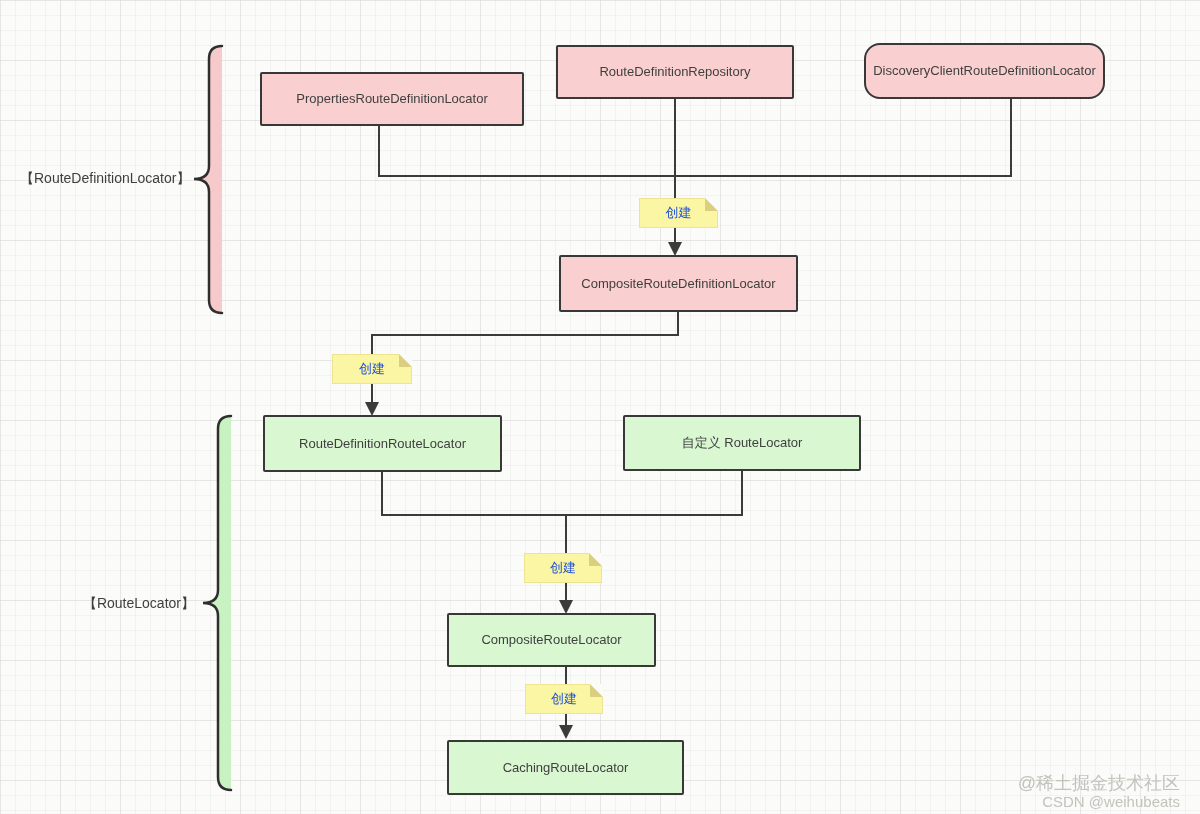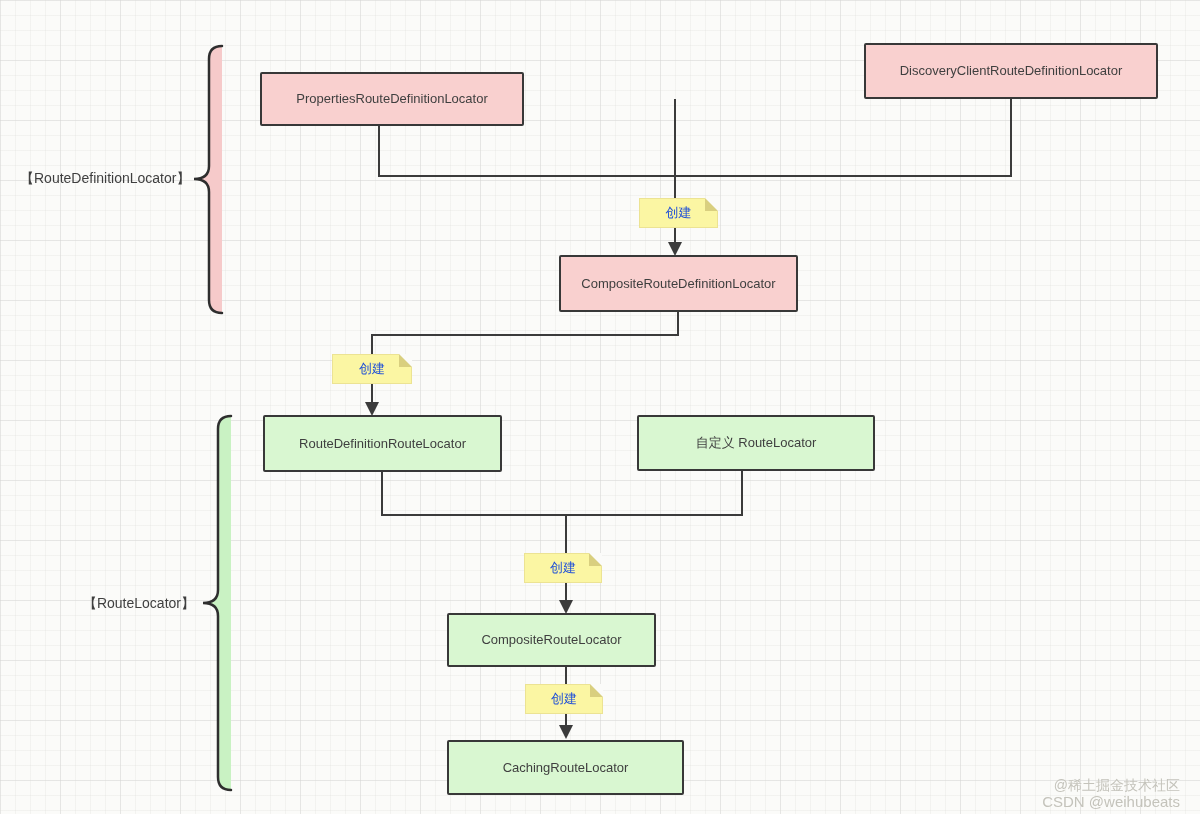--- a/index.html
+++ b/index.html
@@ -45,21 +45,21 @@
   }
   .group-label{
     position:absolute;z-index:2;
     font-size:14px;color:var(--text,#3f3f3f);
     text-align:right;white-space:nowrap;
   }
   .watermark{
     position:absolute;z-index:4;right:20px;bottom:4px;
     text-align:right;color:var(--watermark,#c4c3bb);line-height:1.1;
   }
-  .watermark .wm1{font-size:14px;}
+  .watermark .wm1{font-size:18px;}
   .watermark .wm2{font-size:15px;}
 </style>
 </head>
 <body>
 
 <div class="canvas">
 
   <svg class="wires" width="1200" height="814" viewBox="0 0 1200 814">
 
     <polyline points="379,99 379,176 1011,176 1011,99" fill="none" stroke="#3b3b3b" stroke-width="2"></polyline>
@@ -80,25 +80,26 @@
     <path d="M 222 46 Q 209 46 209 59 L 209 166 Q 209 179 194 179 Q 209 179 209 192 L 209 300 Q 209 313 222 313" fill="none" stroke="#2e2e2e" stroke-width="2.5" stroke-linecap="round"></path>
 
     <path d="M 231 416 Q 218 416 218 429 L 218 590 Q 218 603 203 603 Q 218 603 218 616 L 218 777 Q 218 790 231 790 L 231 416 Z" fill="#c9f2c3" stroke="none"></path>
     <path d="M 231 416 Q 218 416 218 429 L 218 590 Q 218 603 203 603 Q 218 603 218 616 L 218 777 Q 218 790 231 790" fill="none" stroke="#2e2e2e" stroke-width="2.5" stroke-linecap="round"></path>
   </svg>
 
   <div class="group-label" style="left:20px;top:170px;width:166px;">【RouteDefinitionLocator】</div>
   <div class="group-label" style="left:75px;top:595px;width:120px;">【RouteLocator】</div>
 
   <div class="node pink" style="left:260px;top:45px;width:264px;height:54px;margin-top:27px;">PropertiesRouteDefinitionLocator</div>
-  <div class="node pink" style="left:864px;top:43px;width:294px;height:56px;">DiscoveryClientRouteDefinitionLocator</div>
+  <div class="node pink" style="left:556px;top:45px;width:238px;height:54px;">RouteDefinitionRepository</div>
+  <div class="node pink" style="left:864px;top:43px;width:241px;height:56px;border-radius:16px;">DiscoveryClientRouteDefinitionLocator</div>
   <div class="node green" style="left:263px;top:415px;width:239px;height:57px;">RouteDefinitionRouteLocator</div>
 
   <div class="node pink" style="left:559px;top:255px;width:239px;height:57px;">CompositeRouteDefinitionLocator</div>
-  <div class="node green" style="left:637px;top:415px;width:238px;height:56px;">自定义 RouteLocator</div>
+  <div class="node green" style="left:623px;top:415px;width:238px;height:56px;">自定义 RouteLocator</div>
   <div class="node green" style="left:447px;top:613px;width:209px;height:54px;">CompositeRouteLocator</div>
   <div class="node green" style="left:447px;top:740px;width:237px;height:55px;text-align:center;">CachingRouteLocator</div>
 
   <div class="note" style="left:639px;top:198px;width:79px;height:30px;">创建</div>
   <div class="note" style="left:332px;top:354px;width:80px;height:30px;">创建</div>
   <div class="note" style="left:524px;top:553px;width:78px;height:30px;">创建</div>
   <div class="note" style="left:525px;top:684px;width:78px;height:30px;">创建</div>
 
   <div class="watermark">
     <div class="wm1">@稀土掘金技术社区</div>

